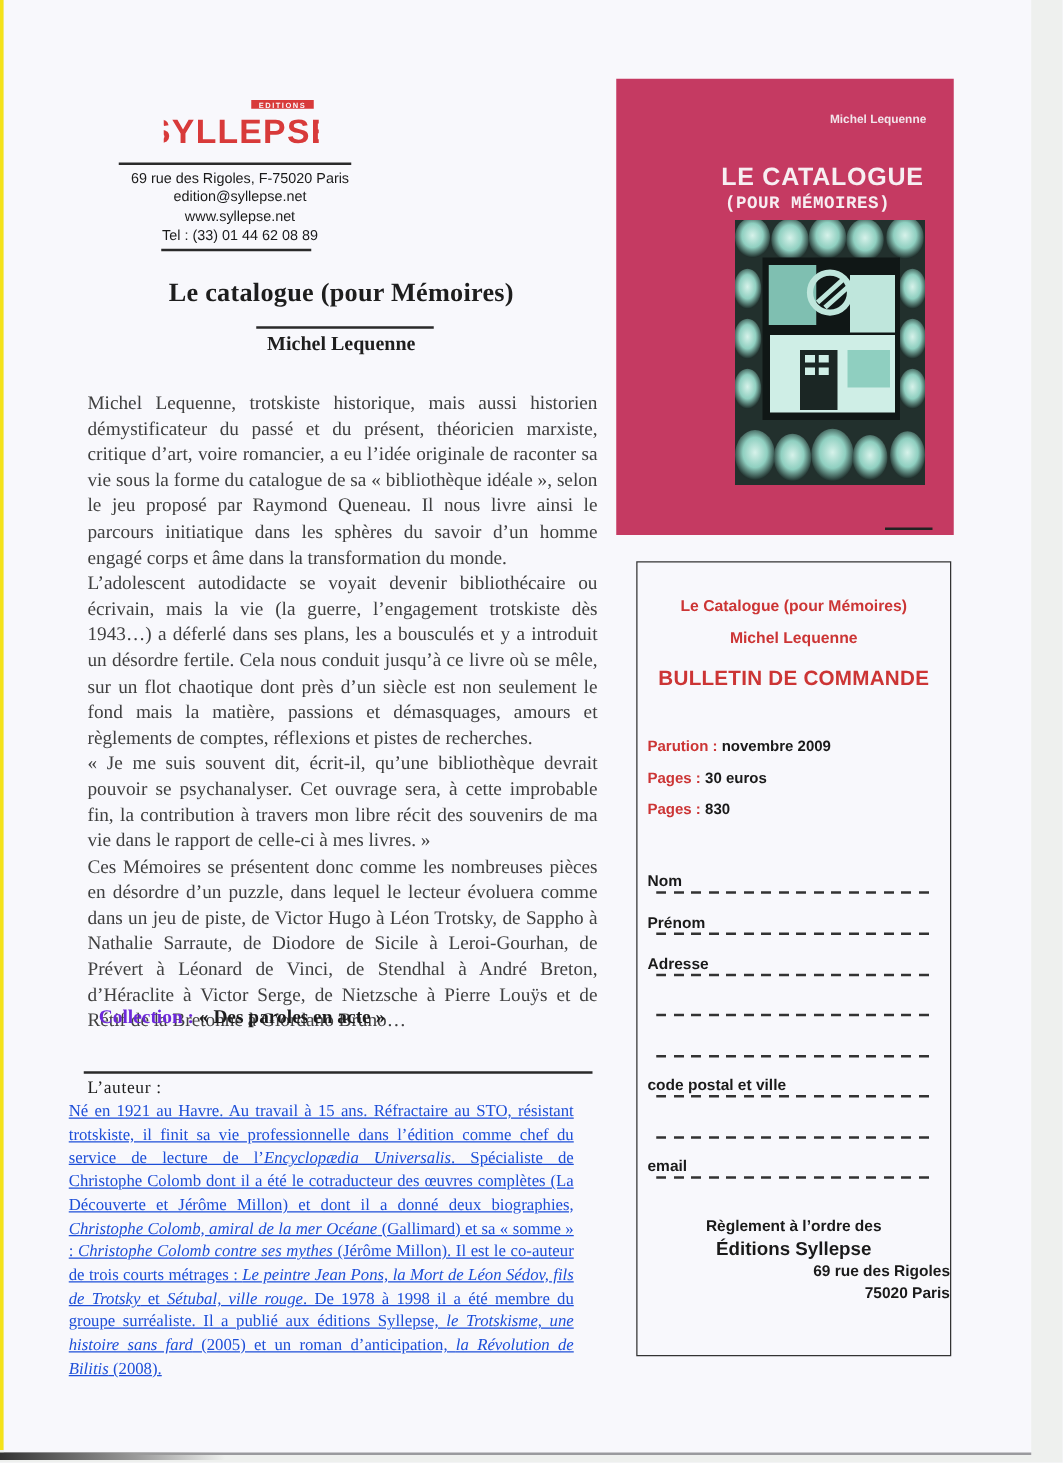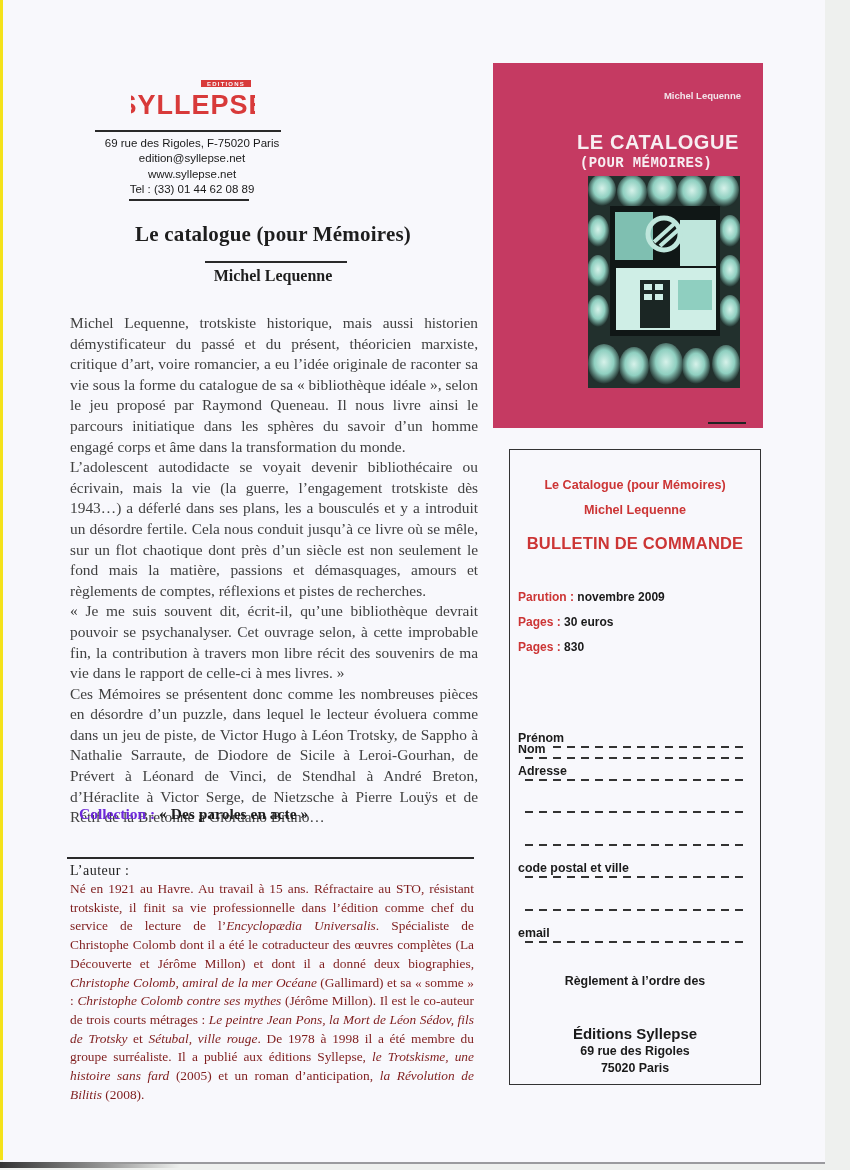--- a/index.html
+++ b/index.html
@@ -43,22 +43,22 @@
   .body-text p { margin:0; }
   .collection {
     position:absolute; left:76px; top:805px; font-size:15.5px; font-weight:bold; color:#1c1c1c;
   }
   .collection .lab { color:#6d28d9; }
 
   .author-head {
     position:absolute; left:67px; top:863px; font-size:14px; font-weight:normal; color:#1c1c1c; letter-spacing:0.5px;
   }
   .author-text {
-    position:absolute; left:67px; top:880px; width:404px;
-    font-size:13.4px; line-height:18.7px; color:#7f1d1d; text-align:justify;
+    position:absolute; left:52px; top:880px; width:404px;
+    font-size:13.4px; line-height:18.7px; color:#1d4ed8; text-align:justify;text-decoration:underline;
   }
   .author-text p { margin:0; }
 
   
   .cover {
     position:absolute; left:490px; top:63px; width:270px; height:365px;
     background:#c53a62;
   }
   .cover-author {
     position:absolute; right:22px; top:27px; font-family:"Liberation Sans", sans-serif;
@@ -95,22 +95,22 @@
   .ob-field .lbl { position:absolute; left:0; top:0; background:transparent; white-space:nowrap; }
   .ob-field .dash {
     position:absolute; left:7px; right:0; top:15px; height:2px;
     background:repeating-linear-gradient(90deg,#333 0 8px,transparent 8px 14px);
   }
   .ob-field .lbl-bg { background:#f8f8fc; position:relative; z-index:1; padding-right:1px; }
   .ob-footer {
     position:absolute; left:0; right:0; top:522px; text-align:center; color:#1a1a1a; font-weight:bold;
   }
   .ob-footer .l1 { font-size:12.4px; line-height:18px; }
-  .ob-footer .l2 { font-size:15px; line-height:19px;margin-top:34px; }
-  .ob-footer .l3, .ob-footer .l4 { font-size:12.4px; line-height:17px; }
+  .ob-footer .l2 { font-size:15px; line-height:19px; }
+  .ob-footer .l3, .ob-footer .l4 { font-size:12.4px; line-height:17px;text-align:right; }
   i { font-style:italic; }
 </style>
 </head>
 <body>
 
 <div class="yellow-edge"></div>
 <div class="page">
 
   <div class="logo">
     <svg viewBox="0 0 124 40">
@@ -129,21 +129,21 @@
   </div>
   <div class="rule" style="left:126px; top:199px; width:120px;"></div>
 
   <div class="book-title">Le catalogue (pour Mémoires)</div>
   <div class="rule" style="left:202px; top:261px; width:142px;"></div>
   <div class="book-author">Michel Lequenne</div>
 
   <div class="body-text">
     <p>Michel Lequenne, trotskiste historique, mais aussi historien démystificateur du passé et du présent, théoricien marxiste, critique d’art, voire romancier, a eu l’idée originale de raconter sa vie sous la forme du catalogue de sa « bibliothèque idéale », selon le jeu proposé par Raymond Queneau. Il nous livre ainsi le parcours initiatique dans les sphères du savoir d’un homme engagé corps et âme dans la transformation du monde.</p>
     <p>L’adolescent autodidacte se voyait devenir bibliothécaire ou écrivain, mais la vie (la guerre, l’engagement trotskiste dès 1943…) a déferlé dans ses plans, les a bousculés et y a introduit un désordre fertile. Cela nous conduit jusqu’à ce livre où se mêle, sur un flot chaotique dont près d’un siècle est non seulement le fond mais la matière, passions et démasquages, amours et règlements de comptes, réflexions et pistes de recherches.</p>
-    <p>« Je me suis souvent dit, écrit-il, qu’une bibliothèque devrait pouvoir se psychanalyser. Cet ouvrage selon, à cette improbable fin, la contribution à travers mon libre récit des souvenirs de ma vie dans le rapport de celle-ci à mes livres. »</p>
+    <p>« Je me suis souvent dit, écrit-il, qu’une bibliothèque devrait pouvoir se psychanalyser. Cet ouvrage sera, à cette improbable fin, la contribution à travers mon libre récit des souvenirs de ma vie dans le rapport de celle-ci à mes livres. »</p>
     <p>Ces Mémoires se présentent donc comme les nombreuses pièces en désordre d’un puzzle, dans lequel le lecteur évoluera comme dans un jeu de piste, de Victor Hugo à Léon Trotsky, de Sappho à Nathalie Sarraute, de Diodore de Sicile à Leroi-Gourhan, de Prévert à Léonard de Vinci, de Stendhal à André Breton, d’Héraclite à Victor Serge, de Nietzsche à Pierre Louÿs et de Rétif de la Bretonne à Giordano Bruno…</p>
   </div>
 
   <div class="collection">
     <span class="lab">Collection :</span>
     <span>« Des paroles en acte »</span>
   </div>
 
   <div class="rule" style="left:64px; top:857px; width:407px; height:2px;"></div>
   <div class="author-head">L’auteur :</div>
@@ -215,21 +215,21 @@
     </div>
     <div class="ob-meta" style="top:165px;">
       <span class="k">Pages :</span>
       <span>30 euros</span>
     </div>
     <div class="ob-meta" style="top:190px;">
       <span class="k">Pages :</span>
       <span>830</span>
     </div>
 
-    <div class="ob-field" style="top:248px;margin-top:44px;">
+    <div class="ob-field" style="top:248px;">
       <span class="lbl"><span class="lbl-bg">Nom</span></span>
       <div class="dash"></div>
     </div>
     <div class="ob-field" style="top:281px;">
       <span class="lbl"><span class="lbl-bg">Prénom</span></span>
       <div class="dash"></div>
     </div>
     <div class="ob-field" style="top:314px;">
       <span class="lbl"><span class="lbl-bg">Adresse</span></span>
       <div class="dash"></div>

